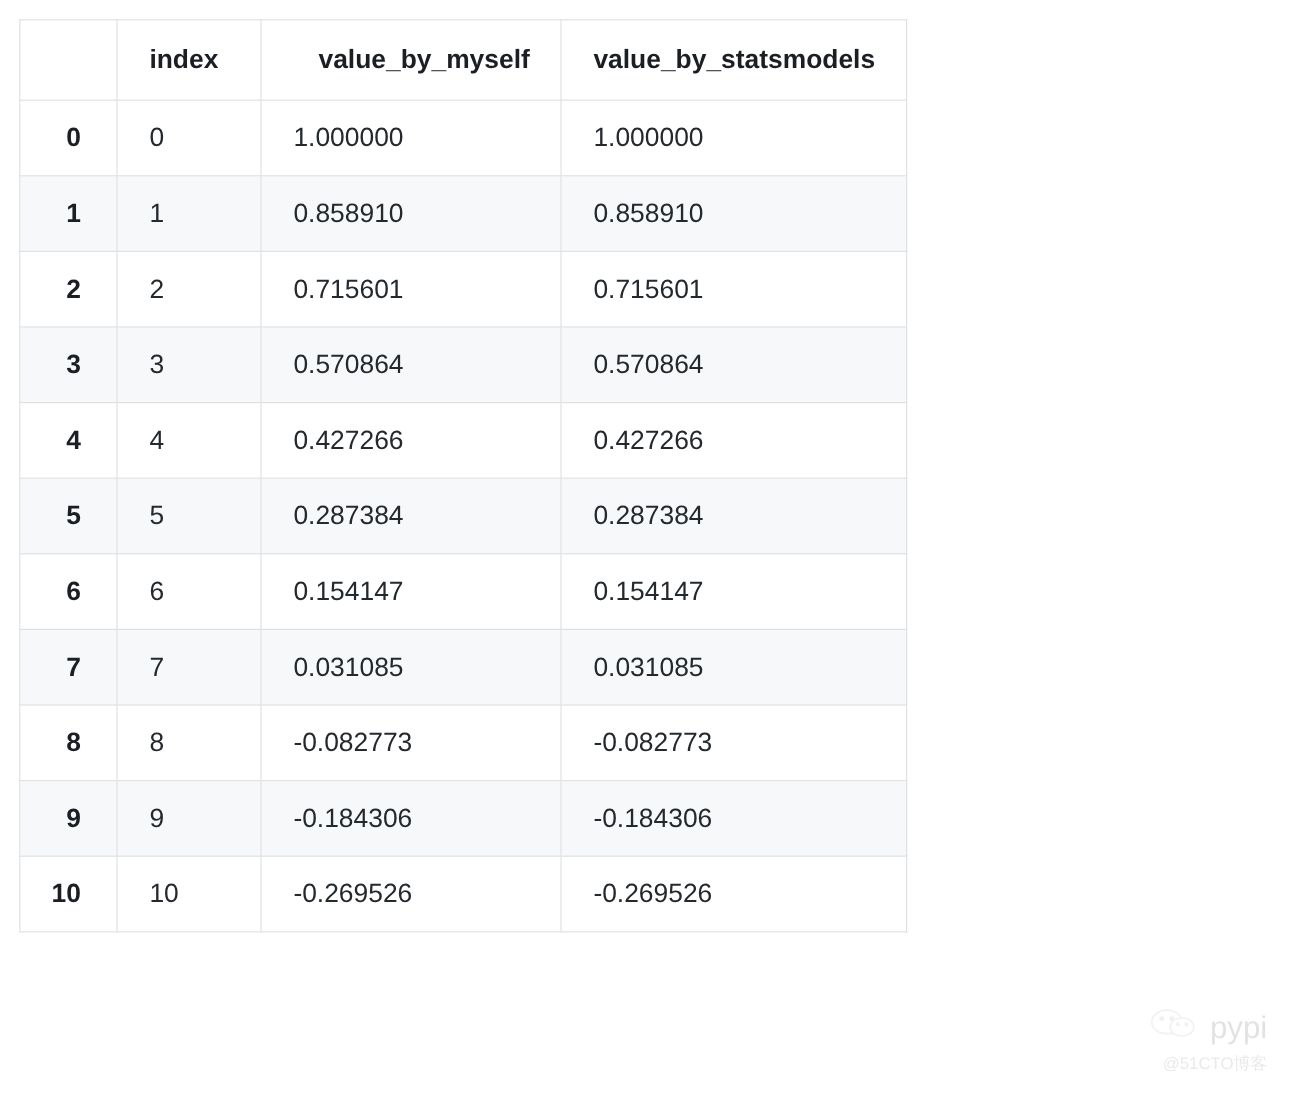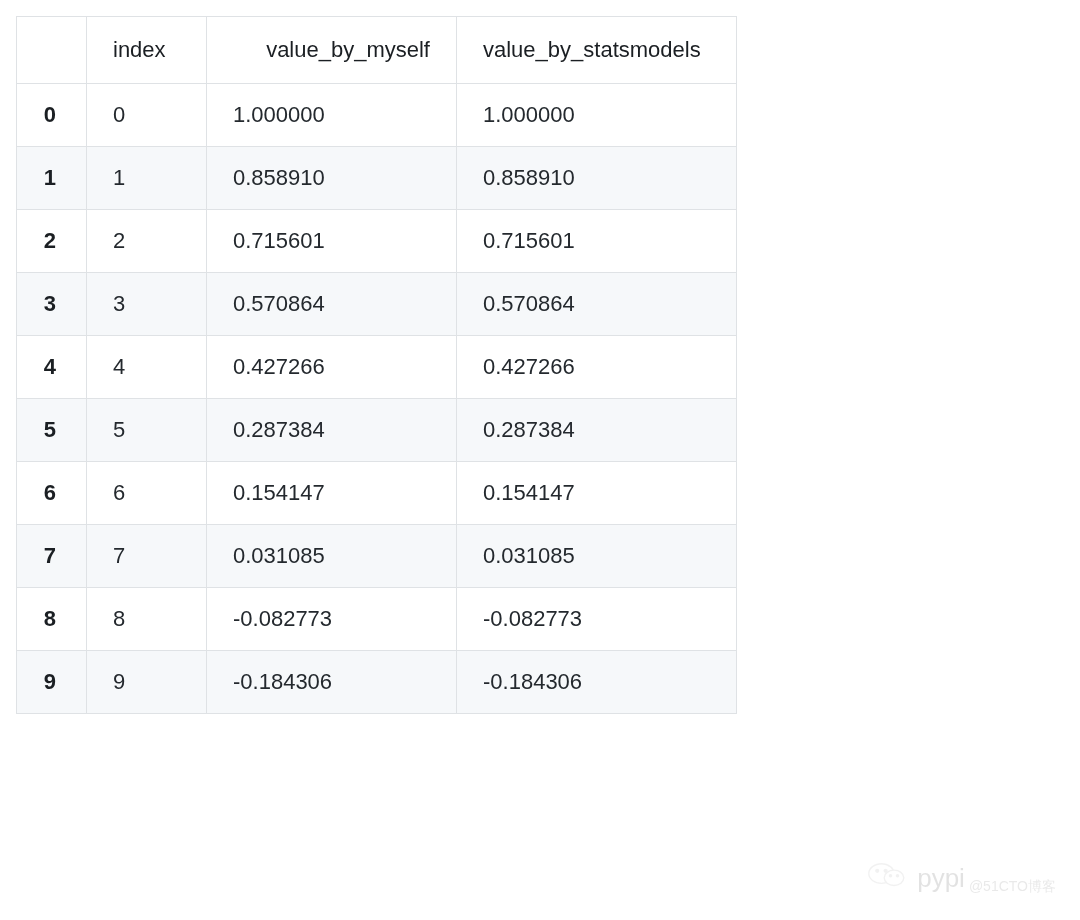--- a/index.html
+++ b/index.html
@@ -24,21 +24,21 @@
       color: #24292e;
     }
     td, th {
       border: 1px solid #dfe2e5;
       padding: 18px 26px;
       text-align: left;
       font-weight: 400;
       vertical-align: middle;
     }
     thead th {
-      font-weight: 400;
+      font-weight: 700;
       background: #ffffff;
       color: #1b1f23;
       padding-top: 20px;
       padding-bottom: 20px;
     }
     tbody tr:nth-child(even) td,
     tbody tr:nth-child(even) th {
       background: #f6f8fa;
     }
     tbody tr:nth-child(odd) td,
@@ -56,21 +56,21 @@
     }
     .col-index-h { min-width: 120px; }
     .col-myself-h { min-width: 250px; text-align: right; }
     .col-stats-h { min-width: 280px; }
     .watermark {
       position: absolute;
       right: 24px;
       bottom: 24px;
       opacity: 0.18;
       display: flex;
-      flex-direction: row;
+      flex-direction: column;
       align-items: flex-end;
       gap: 4px;
     }
     .wm-top {
       display: flex;
       align-items: center;
       gap: 8px;
       font-size: 26px;
       color: #666;
     }
@@ -153,20 +153,26 @@
         <td>8</td>
         <td>-0.082773</td>
         <td>-0.082773</td>
       </tr>
       <tr>
         <th>9</th>
         <td>9</td>
         <td>-0.184306</td>
         <td>-0.184306</td>
       </tr>
+      <tr>
+        <th>10</th>
+        <td>10</td>
+        <td>-0.269526</td>
+        <td>-0.269526</td>
+      </tr>
     </tbody>
   </table>
 </div>
 
 <div class="watermark">
   <div class="wm-top">
     <span class="wm-icon">
       <svg viewBox="0 0 60 40" fill="none" stroke="#888" stroke-width="2">
         <ellipse cx="22" cy="18" rx="18" ry="14"></ellipse>
         <ellipse cx="40" cy="24" rx="14" ry="11" fill="#fff"></ellipse>

